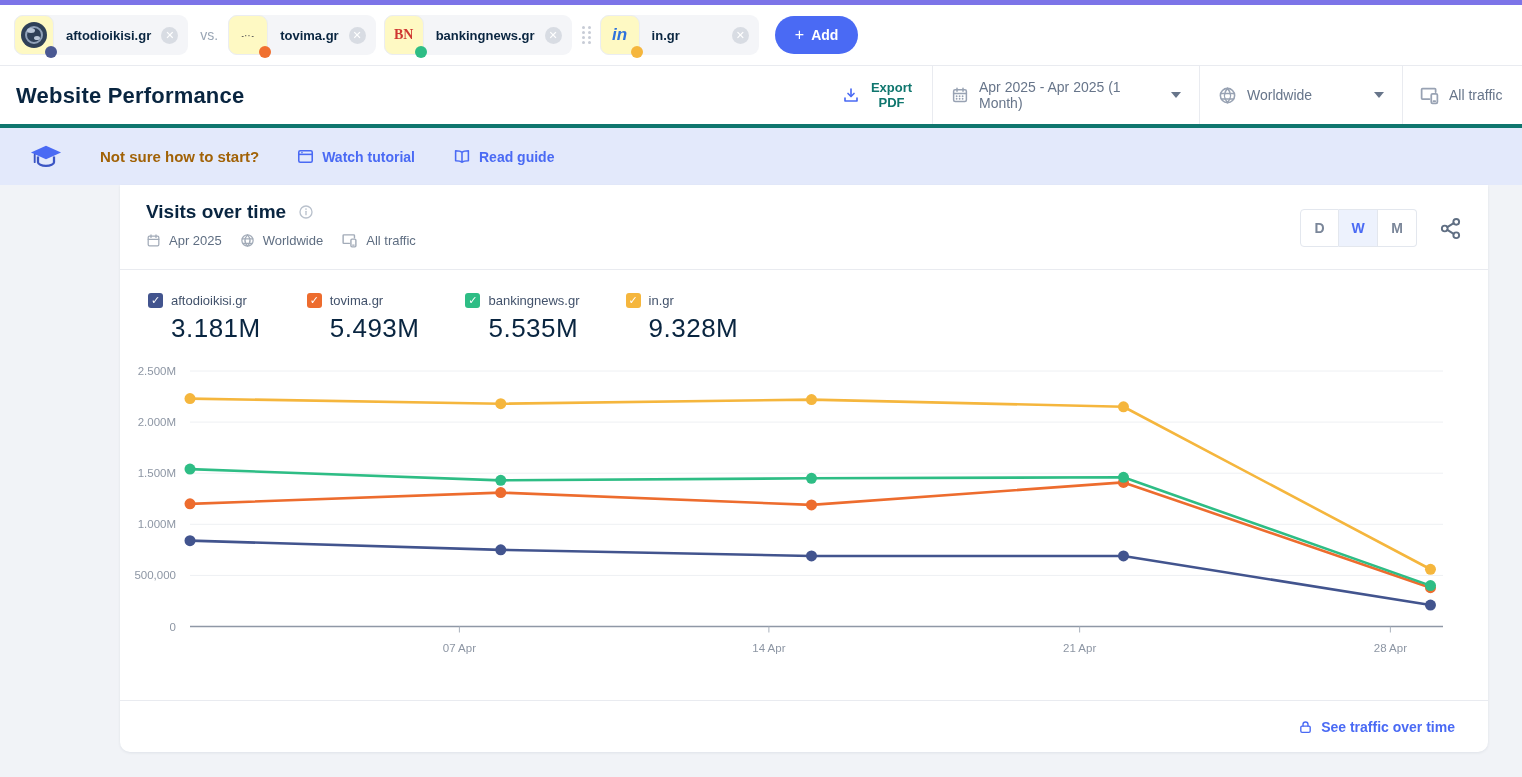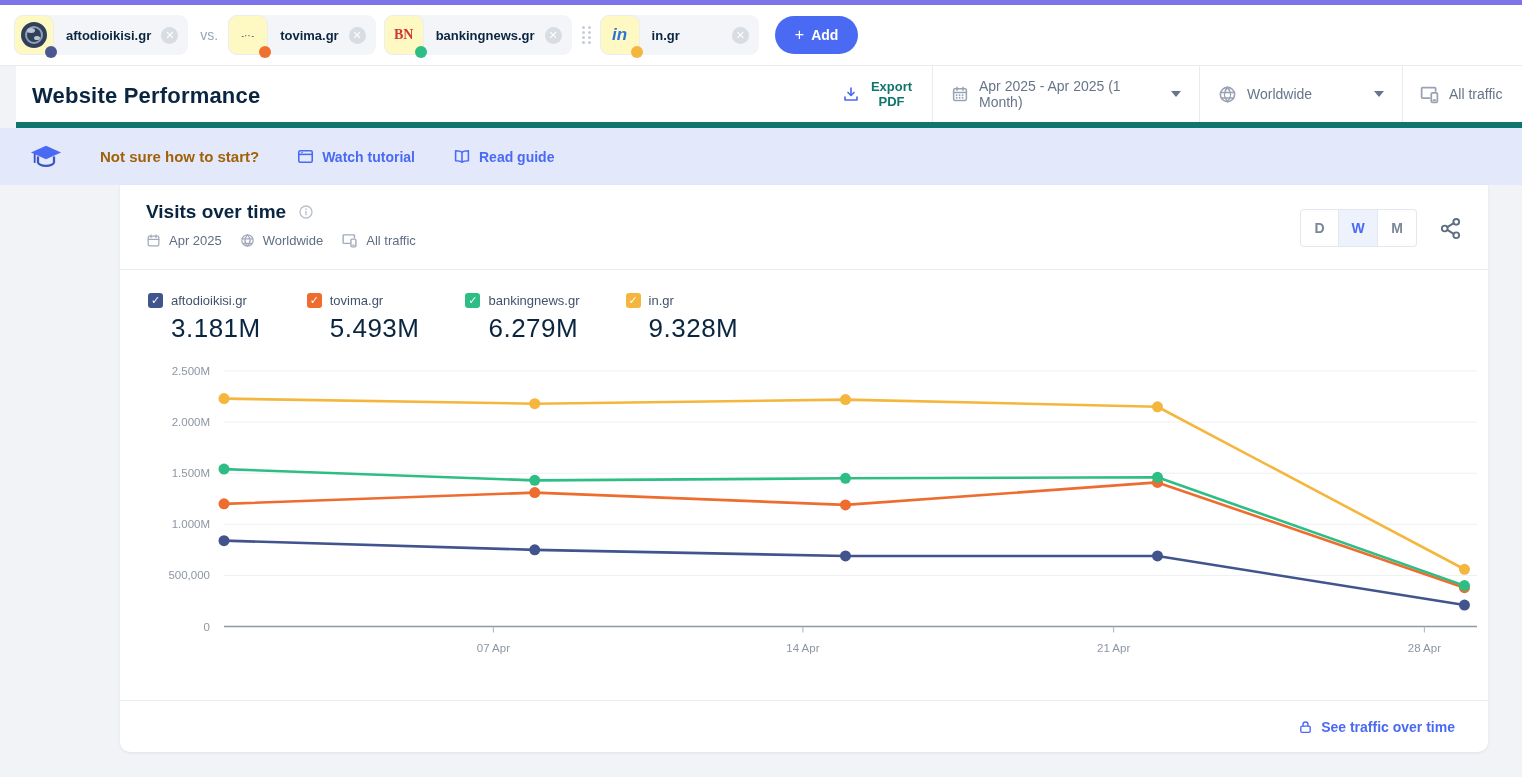--- a/index.html
+++ b/index.html
@@ -30,21 +30,21 @@
   .fav-in { color:#2f72dc; font-weight:700; font-style:italic; font-size:17px; position:relative; }
   .drag { display:inline-grid; grid-template-columns:4px 4px; grid-gap:2px 2px;
     margin:0 8px 0 2px; cursor:grab; }
   .drag b { width:3px; height:3px; border-radius:50%; background:#c7ccd6; }
   .add-btn { margin-left:8px; height:38px; padding:0 20px; background:#4a6af4; color:#fff;
     border:none; border-radius:19px; font-size:14px; font-weight:700; cursor:pointer;
     display:inline-flex; align-items:center; gap:7px; font-family:inherit; }
   .add-btn .plus { font-size:16px; font-weight:400; }
 
   
-  .pagehead { height:62px; background:#fff; border-bottom:6px solid #0f766e; display:flex;margin-left:16px; }
+  .pagehead { height:62px; background:#fff; border-bottom:4px solid #0f766e; display:flex; }
   .pagehead h1 { flex:1; font-size:22px; font-weight:700; color:#092540;
     padding:17px 0 0 16px; letter-spacing:.2px; }
   .hsec { border-left:1px solid #e9ebf0; display:flex; align-items:center; }
   .export { width:107px; justify-content:center; gap:8px; cursor:pointer; border-left:none; }
   .export .lbl { color:#0f766e; font-size:13px; font-weight:700; width:48px;
     line-height:15px; text-align:center; }
   .datesec { width:267px; padding:0 18px; gap:10px; color:#67758a; font-size:14px; cursor:pointer; }
   .regionsec { width:203px; padding:0 18px; gap:10px; color:#67758a; font-size:14px; cursor:pointer; }
   .regionsec .sp { flex:1; }
   .trafficsec { flex:0 0 120px; padding:0 16px; gap:9px; color:#67758a; font-size:14px;
@@ -84,21 +84,21 @@
   .legend { position:absolute; left:28px; top:108px; display:flex; gap:46px; }
   .litem { cursor:pointer; }
   .litem .top { display:flex; align-items:center; gap:8px; }
   .lcb { width:15px; height:15px; border-radius:3px; color:#fff; font-size:11px;
     line-height:15px; text-align:center; }
   .llabel { font-size:13px; color:#42526b; }
   .lvalue { font-size:26px; font-weight:500; color:#092540; margin:5px 0 0 23px;
     letter-spacing:.5px; }
 
   
-  .chart-wrap { position:absolute; left:104px; top:181px; width:1253px; height:300px; }
+  .chart-wrap { position:absolute; left:70px; top:181px; width:1253px; height:300px; }
   #chart-svg { overflow:visible; width:1253px; height:300px; }
   #chart-svg text { font-family:"Liberation Sans", sans-serif; }
 
   
   .card-foot { position:absolute; left:0; top:515px; width:100%; height:52px;
     border-top:1px solid #e9ebf0; display:flex; align-items:center;
     justify-content:flex-end; padding-right:33px; }
   .seelink { display:flex; align-items:center; gap:8px; color:#4a6af4;
     font-size:14px; font-weight:700; cursor:pointer; }
 
@@ -305,21 +305,21 @@
           <span class="lcb legend-cb" style="background: rgb(237, 108, 46);">✓</span>
           <span class="llabel">tovima.gr</span>
         </div>
         <div class="lvalue">5.493M</div>
       </div>
       <div class="litem">
         <div class="top">
           <span class="lcb legend-cb" style="background: rgb(46, 189, 133);">✓</span>
           <span class="llabel">bankingnews.gr</span>
         </div>
-        <div class="lvalue">6.279M</div>
+        <div class="lvalue">5.535M</div>
       </div>
       <div class="litem">
         <div class="top">
           <span class="lcb legend-cb" style="background: rgb(245, 182, 61);">✓</span>
           <span class="llabel">in.gr</span>
         </div>
         <div class="lvalue">9.328M</div>
       </div>
     </div>
 

